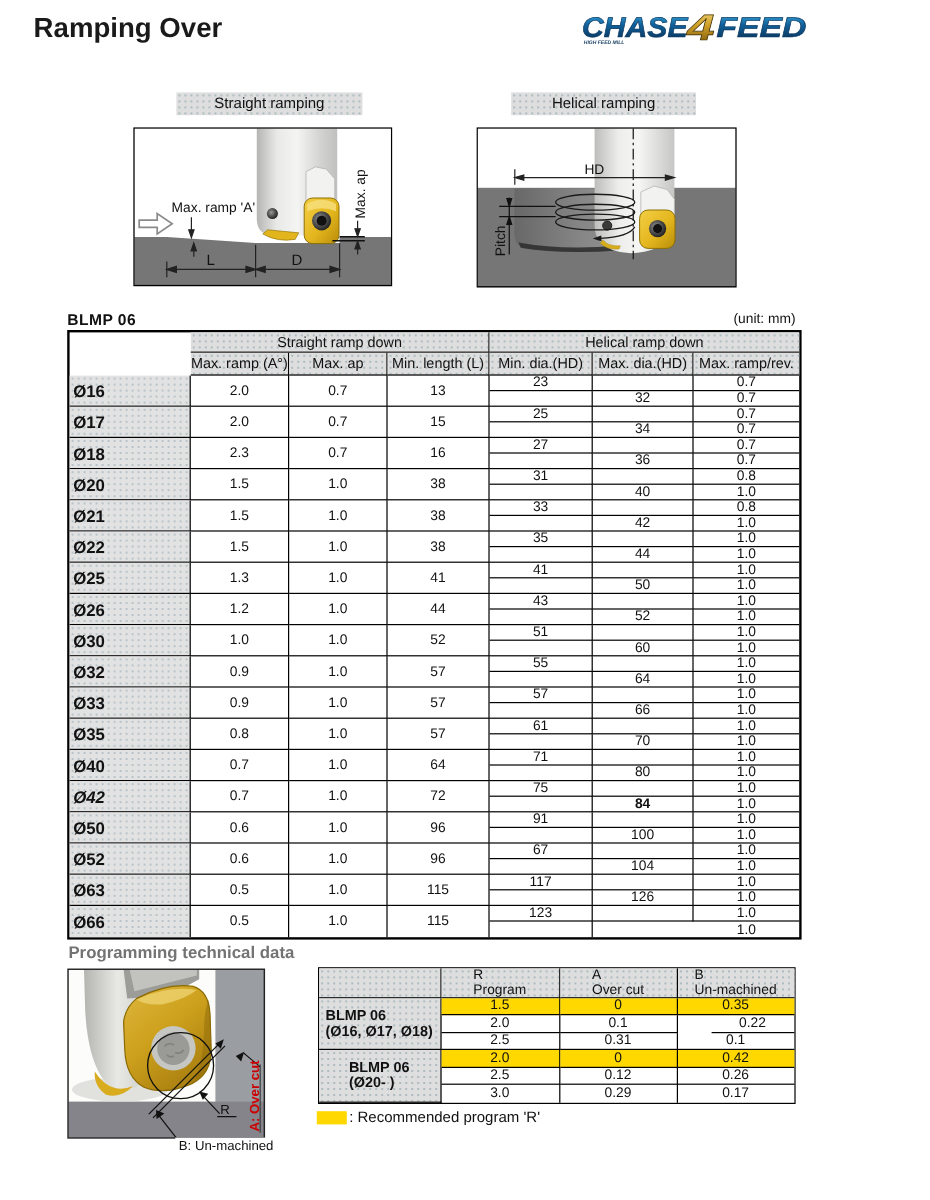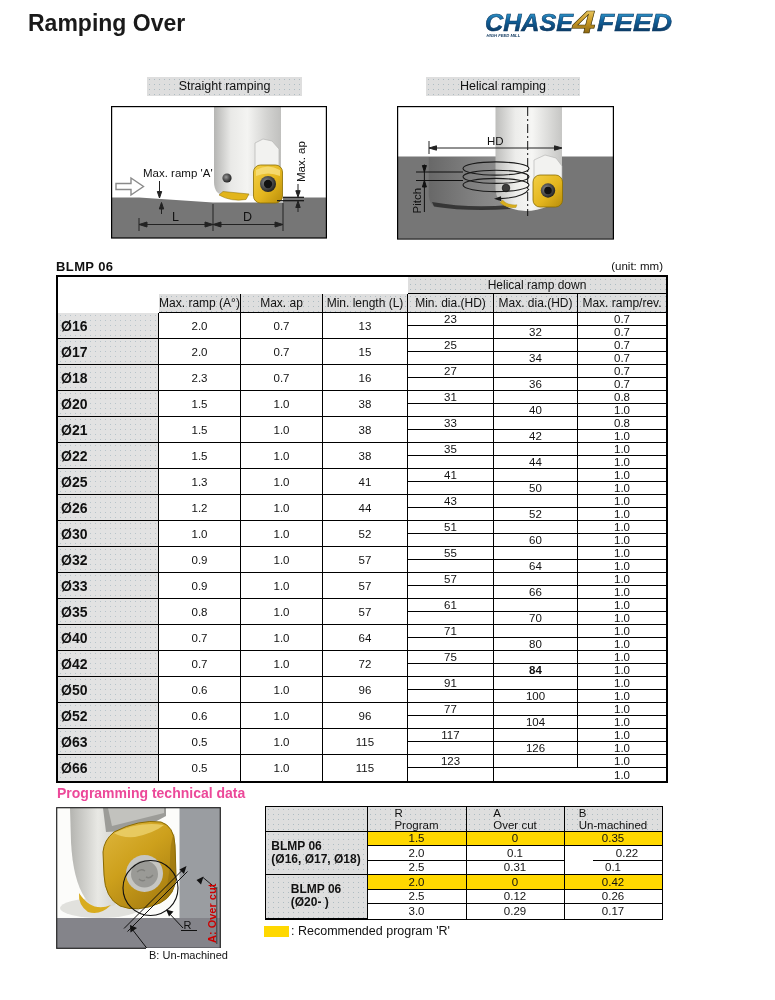--- a/index.html
+++ b/index.html
@@ -193,20 +193,21 @@
 <rect x="397.6" y="106.6" width="215.8" height="132.4" fill="none" stroke="#000" stroke-width="1.2"></rect>
 </svg>
 
 <div class="abs" style="left:56px;top:259px;font-size:13px;font-weight:bold;color:#111;letter-spacing:0.4px;">BLMP 06</div>
 
 <div class="abs" style="left:463px;top:260px;width:200px;text-align:right;font-size:11.5px;color:#111;">(unit: mm)</div>
 
 <div class="grid" style="left:56px;top:275px;border:2px solid #000;grid-template-columns:101px 82px 82px 85px 86px 84px 88px;grid-template-rows:16.5px 19.5px repeat(36,13px);">
 
 
+<div class="c hc dots" style="grid-area:1/2/span 1/span 3;">Straight ramp down</div>
 
 <div class="c hc dots nr" style="grid-area:1/5/span 1/span 3;">Helical ramp down</div>
 <div class="c hc dots" style="grid-area:2/2;">Max. ramp (A°)</div>
 <div class="c hc dots" style="grid-area:2/3;">Max. ap</div>
 <div class="c hc dots" style="grid-area:2/4;">Min. length (L)</div>
 <div class="c hc dots" style="grid-area:2/5;">Min. dia.(HD)</div>
 <div class="c hc dots" style="grid-area:2/6;">Max. dia.(HD)</div>
 <div class="c hc dots nr" style="grid-area:2/7;">Max. ramp/rev.</div>
 
 <div class="c dia dots2" style="grid-area:3/1/span 2;">Ø16</div>
@@ -345,21 +346,21 @@
     <div class="c" style="grid-area:27/2/span 2;">0.7</div>
     <div class="c" style="grid-area:27/3/span 2;">1.0</div>
     <div class="c" style="grid-area:27/4/span 2;">64</div>
     <div class="c" style="grid-area:27/5;">71</div>
     <div class="c" style="grid-area:27/6;"></div>
     <div class="c nr" style="grid-area:27/7;">1.0</div>
     <div class="c" style="grid-area:28/5;"></div>
     <div class="c" style="grid-area:28/6;">80</div>
     <div class="c nr" style="grid-area:28/7;">1.0</div>
 
-<div class="c dia dots2" style="grid-area:29/1/span 2;">Ø42</div>
+<div class="c dia dots2" style="grid-area:29/1/span 2;font-style:italic;">Ø42</div>
     <div class="c" style="grid-area:29/2/span 2;">0.7</div>
     <div class="c" style="grid-area:29/3/span 2;">1.0</div>
     <div class="c" style="grid-area:29/4/span 2;">72</div>
     <div class="c" style="grid-area:29/5;">75</div>
     <div class="c" style="grid-area:29/6;"></div>
     <div class="c nr" style="grid-area:29/7;">1.0</div>
     <div class="c" style="grid-area:30/5;"></div>
     <div class="c" style="grid-area:30/6;font-weight:bold;">84</div>
     <div class="c nr" style="grid-area:30/7;">1.0</div>
 
@@ -371,21 +372,21 @@
     <div class="c" style="grid-area:31/6;"></div>
     <div class="c nr" style="grid-area:31/7;">1.0</div>
     <div class="c" style="grid-area:32/5;"></div>
     <div class="c" style="grid-area:32/6;">100</div>
     <div class="c nr" style="grid-area:32/7;">1.0</div>
 
 <div class="c dia dots2" style="grid-area:33/1/span 2;">Ø52</div>
     <div class="c" style="grid-area:33/2/span 2;">0.6</div>
     <div class="c" style="grid-area:33/3/span 2;">1.0</div>
     <div class="c" style="grid-area:33/4/span 2;">96</div>
-    <div class="c" style="grid-area:33/5;">77</div>
+    <div class="c" style="grid-area:33/5;">67</div>
     <div class="c" style="grid-area:33/6;"></div>
     <div class="c nr" style="grid-area:33/7;">1.0</div>
     <div class="c" style="grid-area:34/5;"></div>
     <div class="c" style="grid-area:34/6;">104</div>
     <div class="c nr" style="grid-area:34/7;">1.0</div>
 
 <div class="c dia dots2" style="grid-area:35/1/span 2;">Ø63</div>
     <div class="c" style="grid-area:35/2/span 2;">0.5</div>
     <div class="c" style="grid-area:35/3/span 2;">1.0</div>
     <div class="c" style="grid-area:35/4/span 2;">115</div>
@@ -401,21 +402,21 @@
     <div class="c nb" style="grid-area:37/3/span 2;">1.0</div>
     <div class="c nb" style="grid-area:37/4/span 2;">115</div>
     <div class="c" style="grid-area:37/5;">123</div>
     <div class="c" style="grid-area:37/6;"></div>
     <div class="c nr" style="grid-area:37/7;">1.0</div>
     <div class="c nb" style="grid-area:38/5;"></div>
     <div class="c nb" style="grid-area:38/6;margin-top:14px;">132</div>
     <div class="c nr nb" style="grid-area:38/7;">1.0</div>
 </div>
 
-<div class="abs" style="left:57px;top:785px;font-size:14px;font-weight:bold;color:#ec4899;">Programming technical data</div>
+<div class="abs" style="left:57px;top:785px;font-size:14px;font-weight:bold;color:#737373;">Programming technical data</div>
 
 <svg class="abs" style="left:55px;top:806px;" width="185" height="160" viewBox="55 806 185 160">
 <defs>
 <linearGradient id="gold2" x1="0" y1="0" x2="0.7" y2="1">
 <stop offset="0" stop-color="#dfb73e"></stop>
         <stop offset="0.5" stop-color="#cda01c"></stop>
         <stop offset="1" stop-color="#a87e10"></stop>
 </linearGradient>
 <linearGradient id="shank3" x1="0" y1="0" x2="1" y2="0">
 <stop offset="0" stop-color="#b4b4b0"></stop>

